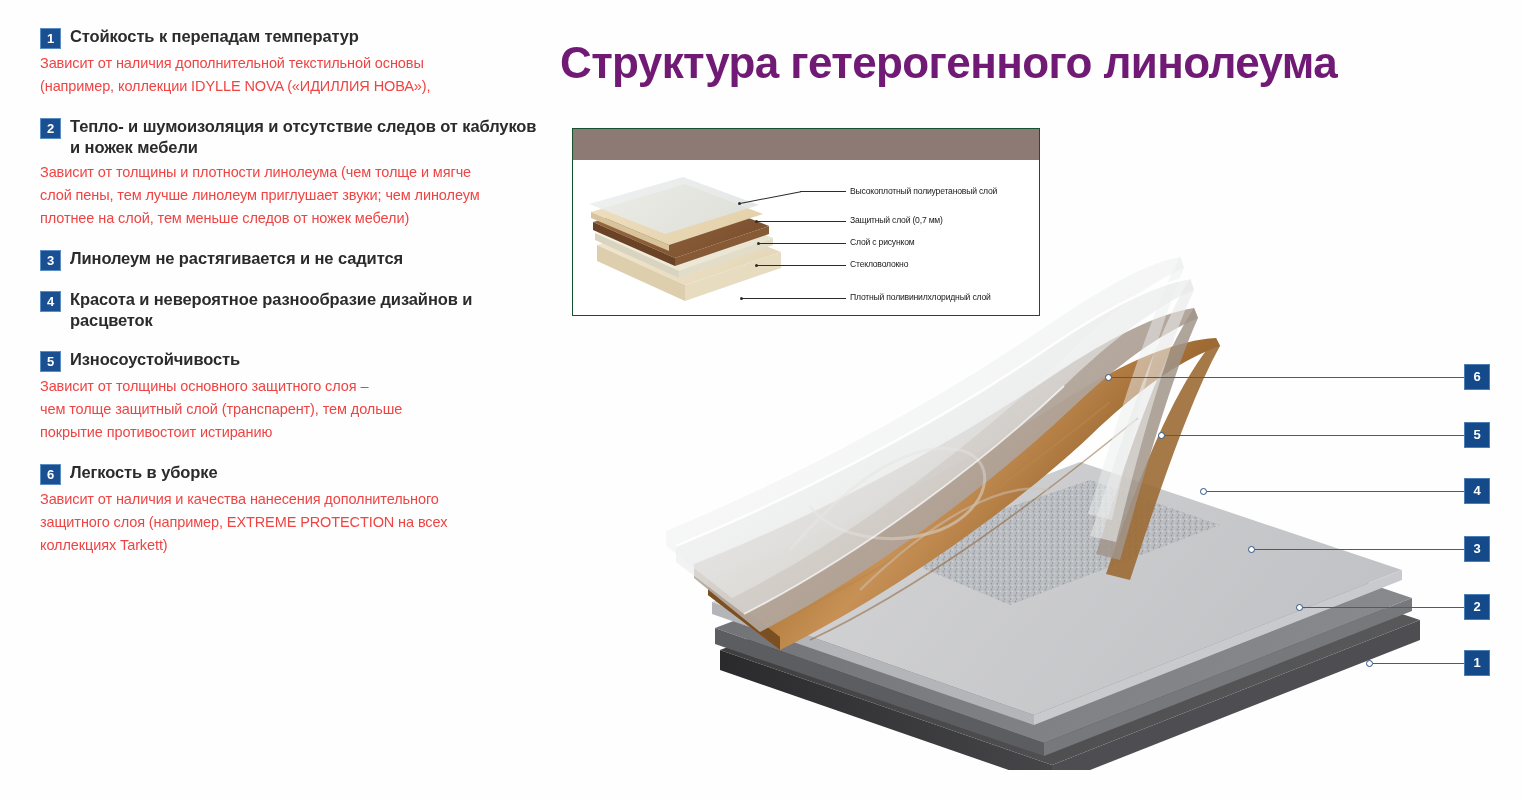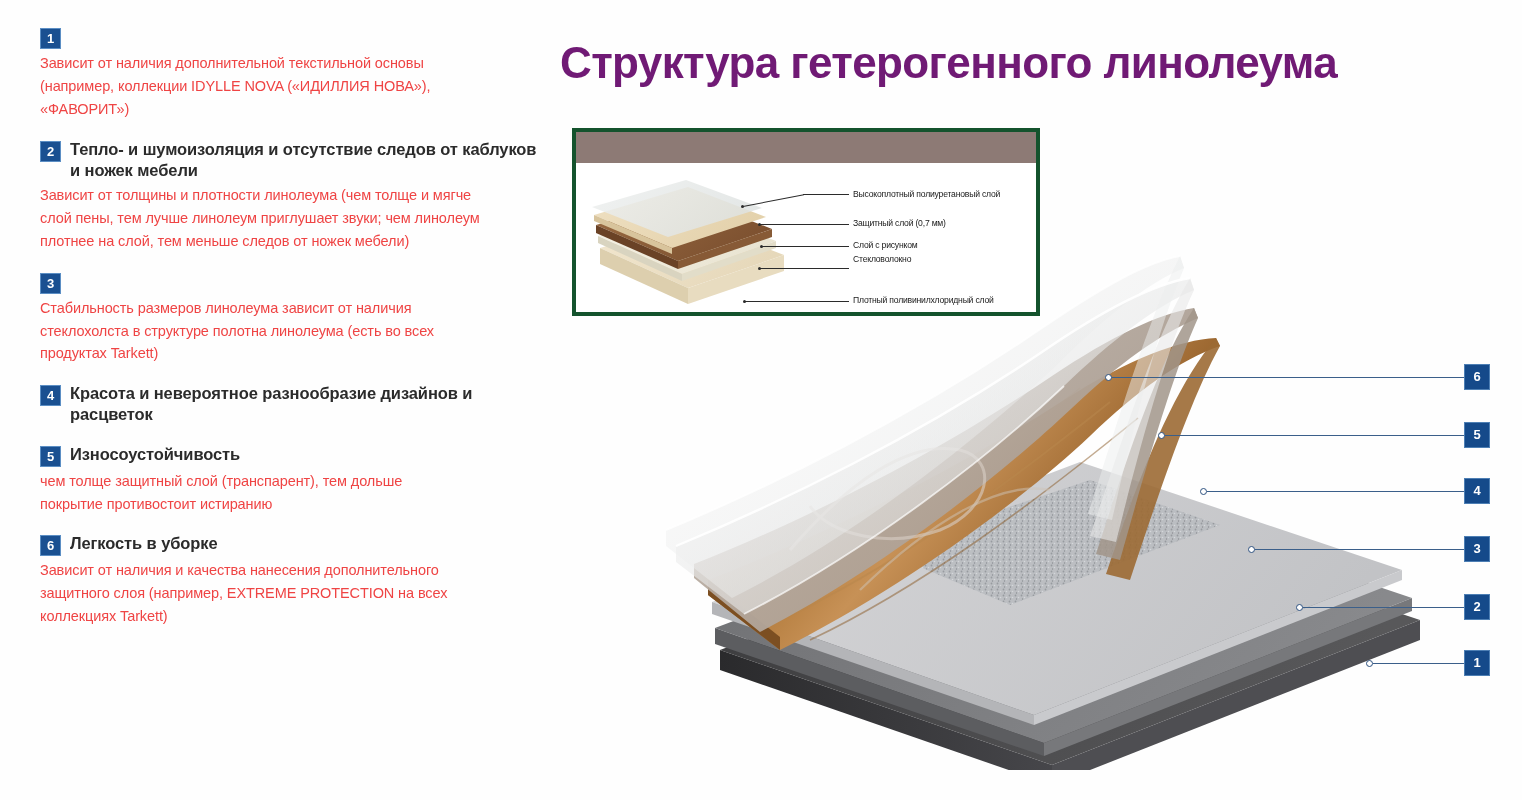--- a/index.html
+++ b/index.html
@@ -45,21 +45,21 @@
     position: absolute; left: 560px; top: 38px; width: 960px;
     font-size: 44px; color: #701a75; letter-spacing: -0.6px;
     white-space: nowrap;
     font-weight: bold;
   }
 
   
   #inset {
     position: absolute; left: 572px; top: 128px;
     width: 468px; height: 188px;
-    background: #ffffff; border: 4px solid #14532d;
+    background: #ffffff; border: 1px solid #14532d;
   }
   #inset-bar {
     position: absolute; left: 0; top: 0; width: 100%; height: 31px;
     background: #8d7a75;
   }
   #inset-art { position: absolute; left: 0; top: 31px; width: 228px; height: 157px; }
   .inset-label {
     position: absolute;
     font-size: 8.6px; color: #1a1a1a; white-space: nowrap;
     letter-spacing: -0.2px;
@@ -97,64 +97,61 @@
 </head>
 <body>
 
 <div id="page">
 
   <div id="features">
 
     <div class="feature">
       <div class="feature-head">
         <div class="badge">1</div>
+        <div class="feature-title">Стойкость к перепадам температур</div>
       </div>
       <div class="feature-body">
         <span>Зависит от наличия дополнительной текстильной основы</span>
         <span>(например, коллекции IDYLLE NOVA («ИДИЛЛИЯ НОВА»),</span>
-        <span>«ФАВОРИТ»)</span>
       </div>
     </div>
 
     <div class="feature">
       <div class="feature-head">
         <div class="badge">2</div>
         <div class="feature-title">Тепло- и шумоизоляция и отсутствие следов от каблуков и ножек мебели</div>
       </div>
       <div class="feature-body">
         <span>Зависит от толщины и плотности линолеума (чем толще и мягче</span>
         <span>слой пены, тем лучше линолеум приглушает звуки; чем линолеум</span>
         <span>плотнее на слой, тем меньше следов от ножек мебели)</span>
       </div>
     </div>
 
     <div class="feature">
       <div class="feature-head">
         <div class="badge">3</div>
-      </div>
-      <div class="feature-body">
-        <span>Стабильность размеров линолеума зависит от наличия</span>
-        <span>стеклохолста в структуре полотна линолеума (есть во всех</span>
-        <span>продуктах Tarkett)</span>
+        <div class="feature-title">Линолеум не растягивается и не садится</div>
       </div>
     </div>
 
     <div class="feature">
       <div class="feature-head">
         <div class="badge">4</div>
         <div class="feature-title">Красота и невероятное разнообразие дизайнов и расцветок</div>
       </div>
     </div>
 
     <div class="feature">
       <div class="feature-head">
         <div class="badge">5</div>
         <div class="feature-title">Износоустойчивость</div>
       </div>
       <div class="feature-body">
+        <span>Зависит от толщины основного защитного слоя –</span>
         <span>чем толще защитный слой (транспарент), тем дольше</span>
         <span>покрытие противостоит истиранию</span>
       </div>
     </div>
 
     <div class="feature">
       <div class="feature-head">
         <div class="badge">6</div>
         <div class="feature-title">Легкость в уборке</div>
       </div>
@@ -238,21 +235,21 @@
 
     <div class="inset-dot" style="left:182px; top:135px;"></div>
     <div class="inset-lead" style="left:184px; top:136px; width:89px;"></div>
 
     <div class="inset-dot" style="left:167px; top:168px;"></div>
     <div class="inset-lead" style="left:169px; top:169px; width:104px;"></div>
 
     <div class="inset-label" style="left:277px; top:57px;">Высокоплотный полиуретановый слой</div>
     <div class="inset-label" style="left:277px; top:86px;">Защитный слой (0,7 мм)</div>
     <div class="inset-label" style="left:277px; top:108px;">Слой с рисунком</div>
-    <div class="inset-label" style="left:277px; top:122px;">Стекловолокно</div>
+    <div class="inset-label" style="left:277px; top:130px;">Стекловолокно</div>
     <div class="inset-label" style="left:277px; top:163px;text-align:center;">Плотный поливинилхлоридный слой</div>
   </div>
 
   <div id="stack">
     <svg width="820" height="620" viewBox="0 0 820 620">
       <defs>
         <linearGradient id="gBase" x1="0" y1="0" x2="1" y2="0.3">
           <stop offset="0" stop-color="#3a3a3c"></stop>
             <stop offset="1" stop-color="#58585a"></stop>
         </linearGradient>

